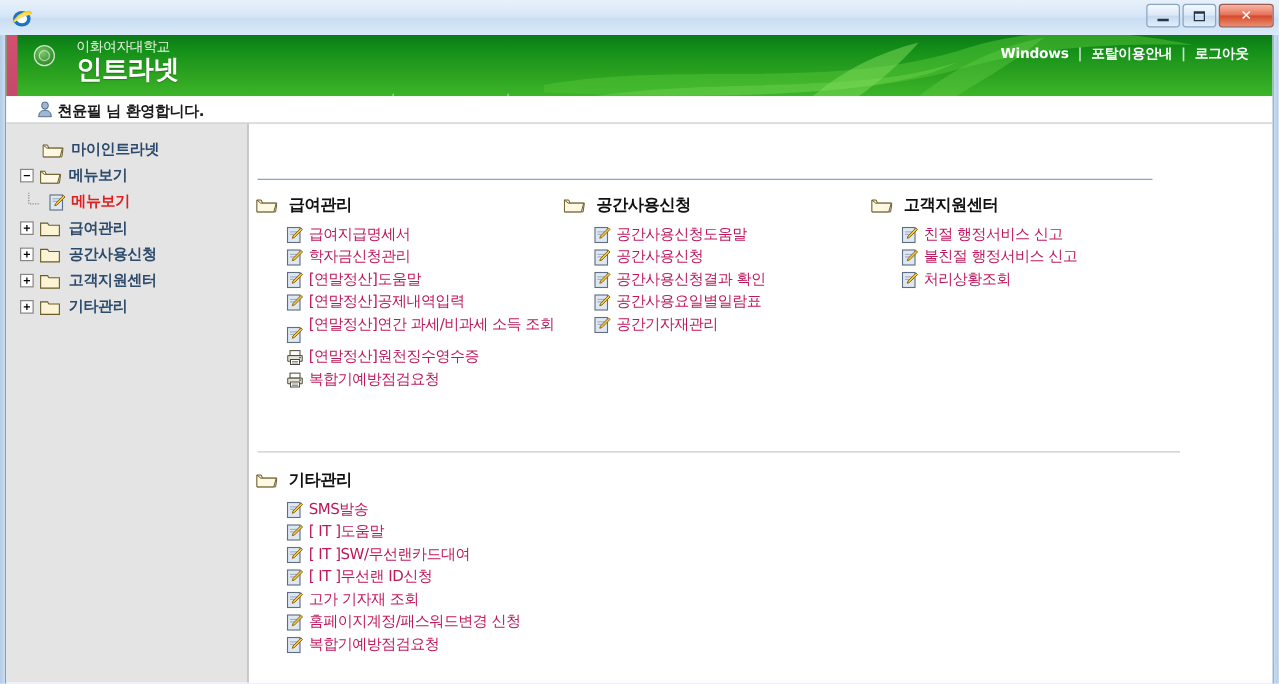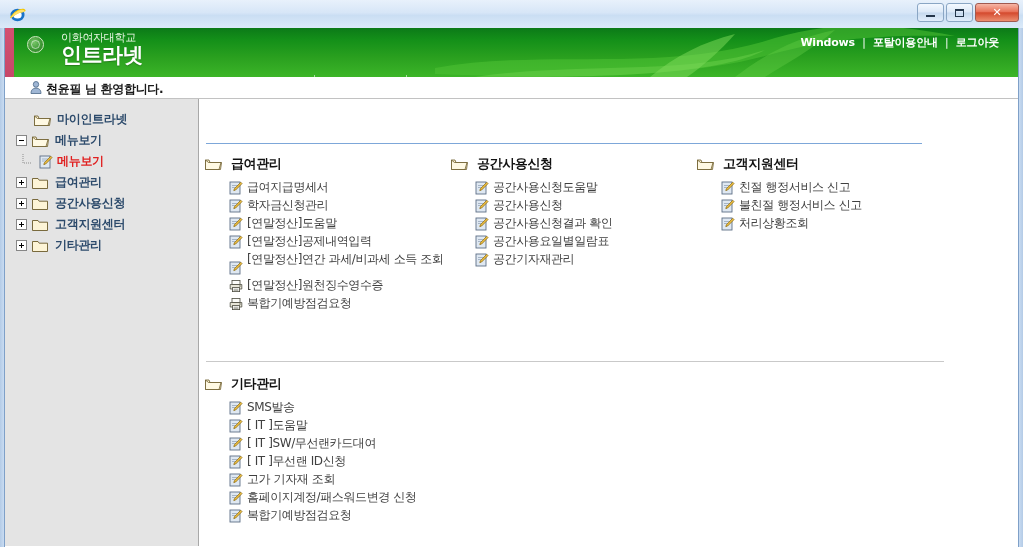--- a/index.html
+++ b/index.html
@@ -322,21 +322,21 @@
     line-height: 15px;
   }
   .menu-item .ic {
     width: 14px; height: 14px;
     flex: 0 0 auto;
     margin-right: 4px;
     margin-top: 1px;
   }
   .menu-item .lbl {
     font-size: 12px;
-    color: #404040;
+    color: #be185d;
     letter-spacing: -0.4px;
     white-space: normal;
   }
   .menu-item.two-line .ic { margin-top: 9px; }
   .bottom-group {
     position: absolute;
     left: 6px; top: 276px;
     width: 400px;
   }
   .bottom-group .items { padding-left: 24px; text-align: center; }

